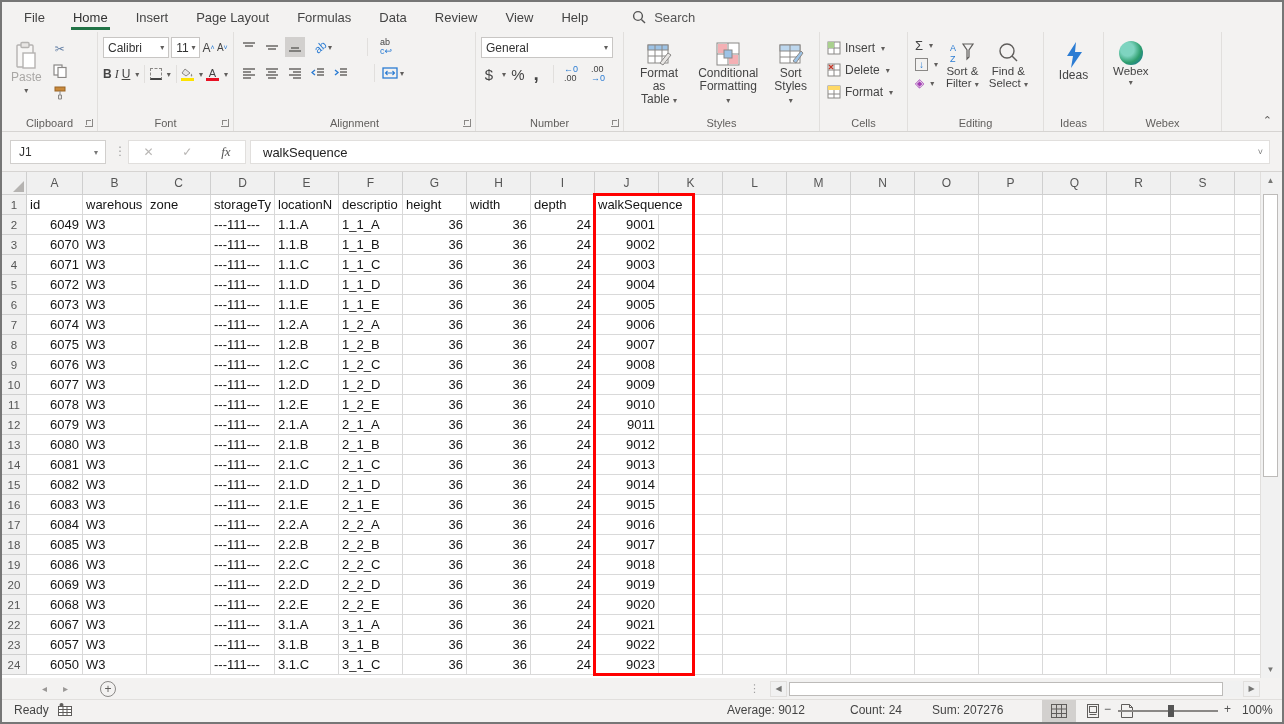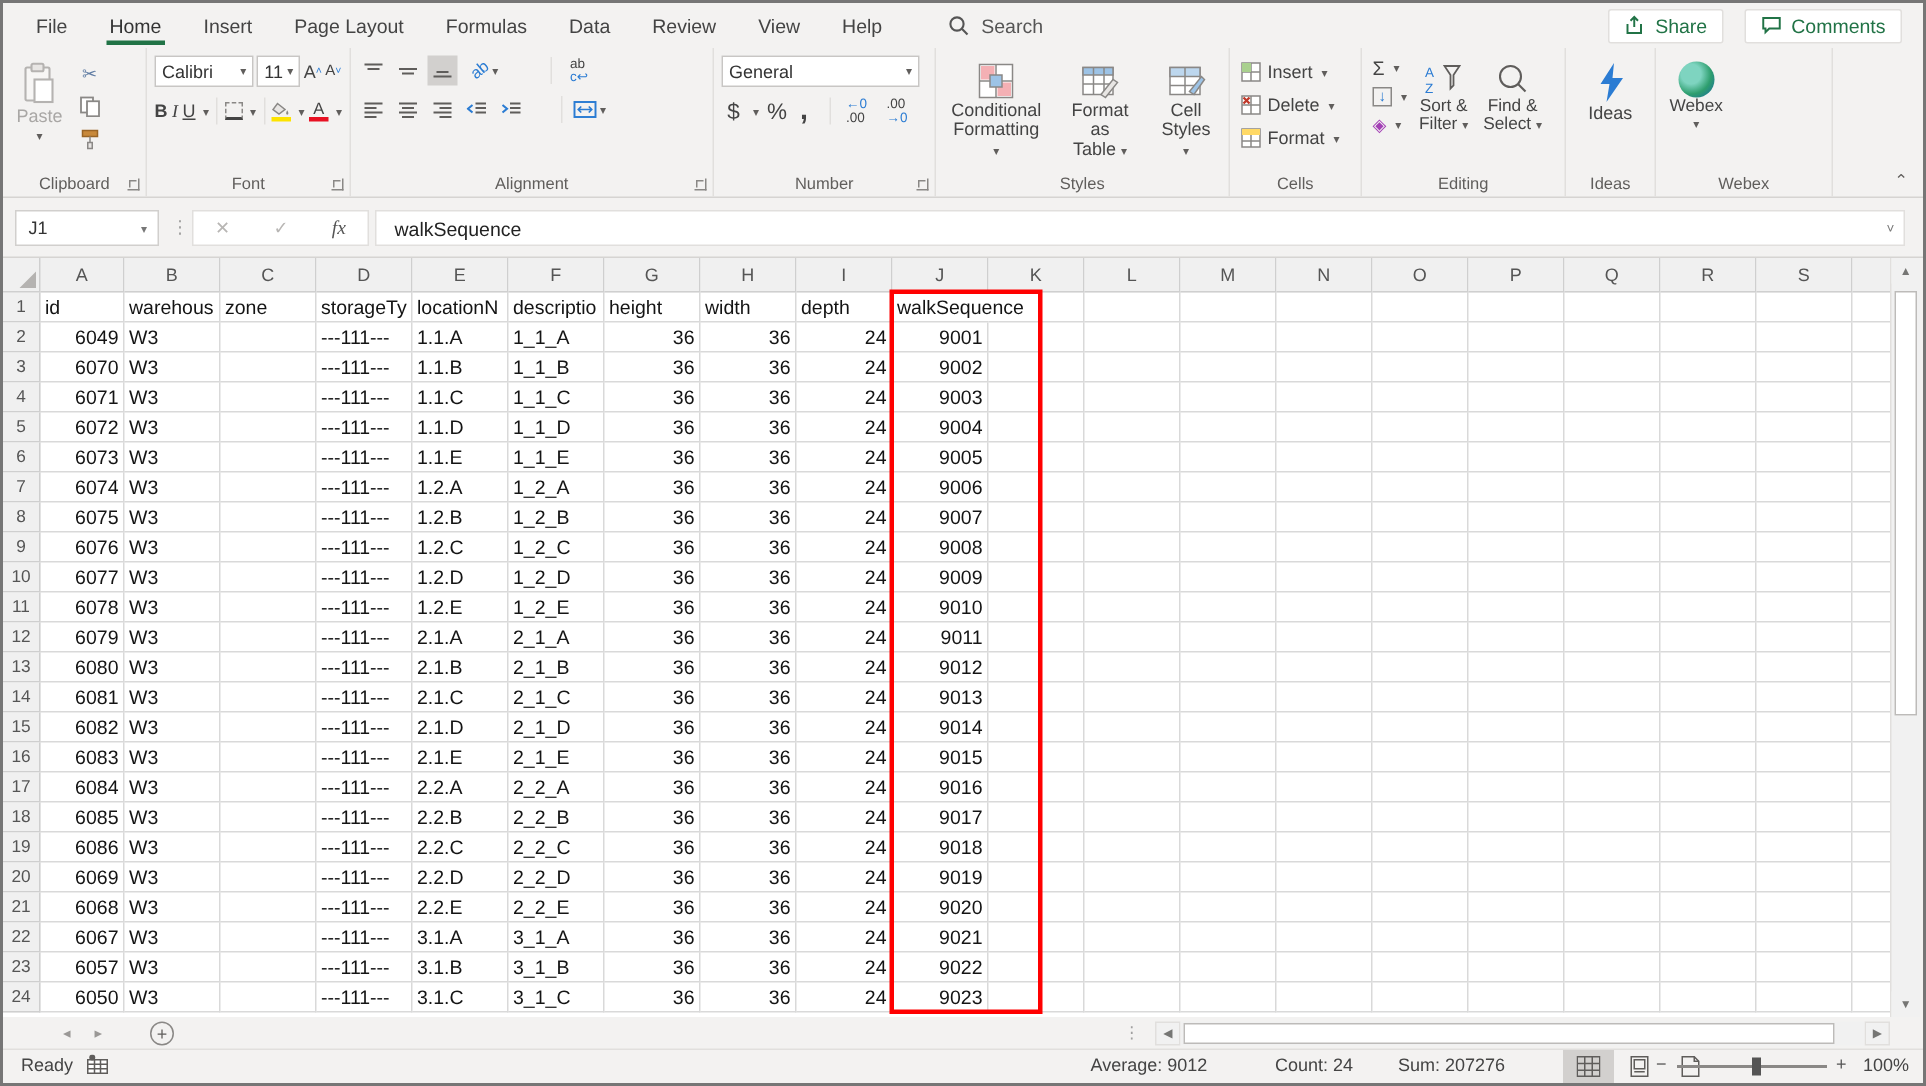--- a/index.html
+++ b/index.html
@@ -157,35 +157,20 @@
         <div class="mtab">View</div>
         <div class="mtab">Help</div>
       </div>
     <div class="searchbox">
       <svg width="14" height="14" viewBox="0 0 14 14">
         <circle cx="6" cy="6" r="4.4" fill="none" stroke="#555" stroke-width="1.4"></circle>
         <line x1="9.4" y1="9.4" x2="13" y2="13" stroke="#555" stroke-width="1.4"></line>
       </svg>
       <span>Search</span>
     </div>
-    <div class="topright">
-      <div class="pillbtn">
-        <svg width="14" height="14" viewBox="0 0 14 14">
-          <path d="M2 6v6h9V6" fill="none" stroke="#217346" stroke-width="1.3"></path>
-          <path d="M6.5 8V1.8 M4 3.8 L6.5 1.3 L9 3.8" fill="none" stroke="#217346" stroke-width="1.3"></path>
-        </svg>
-        <span>Share</span>
-      </div>
-      <div class="pillbtn">
-        <svg width="14" height="14" viewBox="0 0 14 14">
-          <path d="M1.5 2h11v7h-7l-2.5 2.5V9h-1.5z" fill="none" stroke="#217346" stroke-width="1.3"></path>
-        </svg>
-        <span>Comments</span>
-      </div>
-    </div>
   </div>
 
   <div class="ribbon">
 
     <div class="rgroup" style="width:96px">
       <div style="display:flex; gap:4px;">
         <div class="bigbtn" style="color:#a9a7a5;">
           <svg width="24" height="30" viewBox="0 0 24 30">
             <rect x="3" y="4" width="16" height="22" rx="1" fill="#f7f6f5" stroke="#b5b3b1" stroke-width="1.4"></rect>
             <rect x="7" y="1.5" width="8" height="5" rx="1" fill="#e8e6e4" stroke="#b5b3b1" stroke-width="1.4"></rect>
@@ -367,51 +352,51 @@
           <span class="twoLine"><span>.00</span><br><span class="blue">→0</span></span>
         </span>
       </div>
       <div class="glabel">Number</div>
       <span class="launcher"></span>
     </div>
 
     <div class="rgroup" style="width:196px; display:flex; gap:4px;">
       <div class="bigbtn">
         <svg width="26" height="26" viewBox="0 0 26 26">
+          <rect x="2" y="4" width="20" height="18" fill="#fff" stroke="#8a8886"></rect>
+          <rect x="2" y="4" width="20" height="5" fill="#9dc3e6" stroke="#8a8886"></rect>
+          <line x1="9" y1="4" x2="9" y2="22" stroke="#8a8886"></line>
+            <line x1="16" y1="4" x2="16" y2="22" stroke="#8a8886"></line>
+          <line x1="2" y1="15" x2="22" y2="15" stroke="#8a8886"></line>
+          <path d="M14 22 L22 12 L25 14 L17 24 Z" fill="#e8e6e4" stroke="#8a8886"></path>
+        </svg>
+        <span>Format as</span>
+        <span><span>Table</span> <span class="dd">▾</span></span>
+      </div>
+      <div class="bigbtn">
+        <svg width="26" height="26" viewBox="0 0 26 26">
           <rect x="2" y="2" width="22" height="22" fill="#fff" stroke="#8a8886"></rect>
           <line x1="13" y1="2" x2="13" y2="24" stroke="#8a8886"></line>
             <line x1="2" y1="13" x2="24" y2="13" stroke="#8a8886"></line>
           <rect x="3" y="3" width="9" height="9" fill="#f4b0b4"></rect>
             <rect x="14" y="14" width="9" height="9" fill="#f4b0b4"></rect>
           <rect x="9" y="9" width="8" height="8" fill="#9dc3e6" stroke="#8a8886"></rect>
         </svg>
         <span>Conditional</span>
         <span><span>Formatting</span> <span class="dd">▾</span></span>
       </div>
       <div class="bigbtn">
         <svg width="26" height="26" viewBox="0 0 26 26">
           <rect x="2" y="4" width="20" height="18" fill="#fff" stroke="#8a8886"></rect>
-          <rect x="2" y="4" width="20" height="5" fill="#9dc3e6" stroke="#8a8886"></rect>
-          <line x1="9" y1="4" x2="9" y2="22" stroke="#8a8886"></line>
-            <line x1="16" y1="4" x2="16" y2="22" stroke="#8a8886"></line>
-          <line x1="2" y1="15" x2="22" y2="15" stroke="#8a8886"></line>
-          <path d="M14 22 L22 12 L25 14 L17 24 Z" fill="#e8e6e4" stroke="#8a8886"></path>
-        </svg>
-        <span>Format as</span>
-        <span><span>Table</span> <span class="dd">▾</span></span>
-      </div>
-      <div class="bigbtn">
-        <svg width="26" height="26" viewBox="0 0 26 26">
-          <rect x="2" y="4" width="20" height="18" fill="#fff" stroke="#8a8886"></rect>
           <rect x="2" y="4" width="20" height="6" fill="#bdd7ee" stroke="#8a8886"></rect>
           <line x1="12" y1="4" x2="12" y2="22" stroke="#8a8886"></line>
             <line x1="2" y1="16" x2="22" y2="16" stroke="#8a8886"></line>
           <path d="M15 20 L23 10 L25 12 L18 22 Z" fill="#9dc3e6" stroke="#8a8886"></path>
         </svg>
-        <span>Cell</span>
+        <span>Sort</span>
         <span><span>Styles</span> <span class="dd">▾</span></span>
       </div>
       <div class="glabel">Styles</div>
     </div>
 
     <div class="rgroup" style="width:88px">
       <div class="stackbtn">
         <svg width="14" height="14" viewBox="0 0 14 14">
           <rect x="1" y="1" width="12" height="12" fill="#fff" stroke="#8a8886"></rect>
           <line x1="7" y1="1" x2="7" y2="13" stroke="#8a8886"></line>

